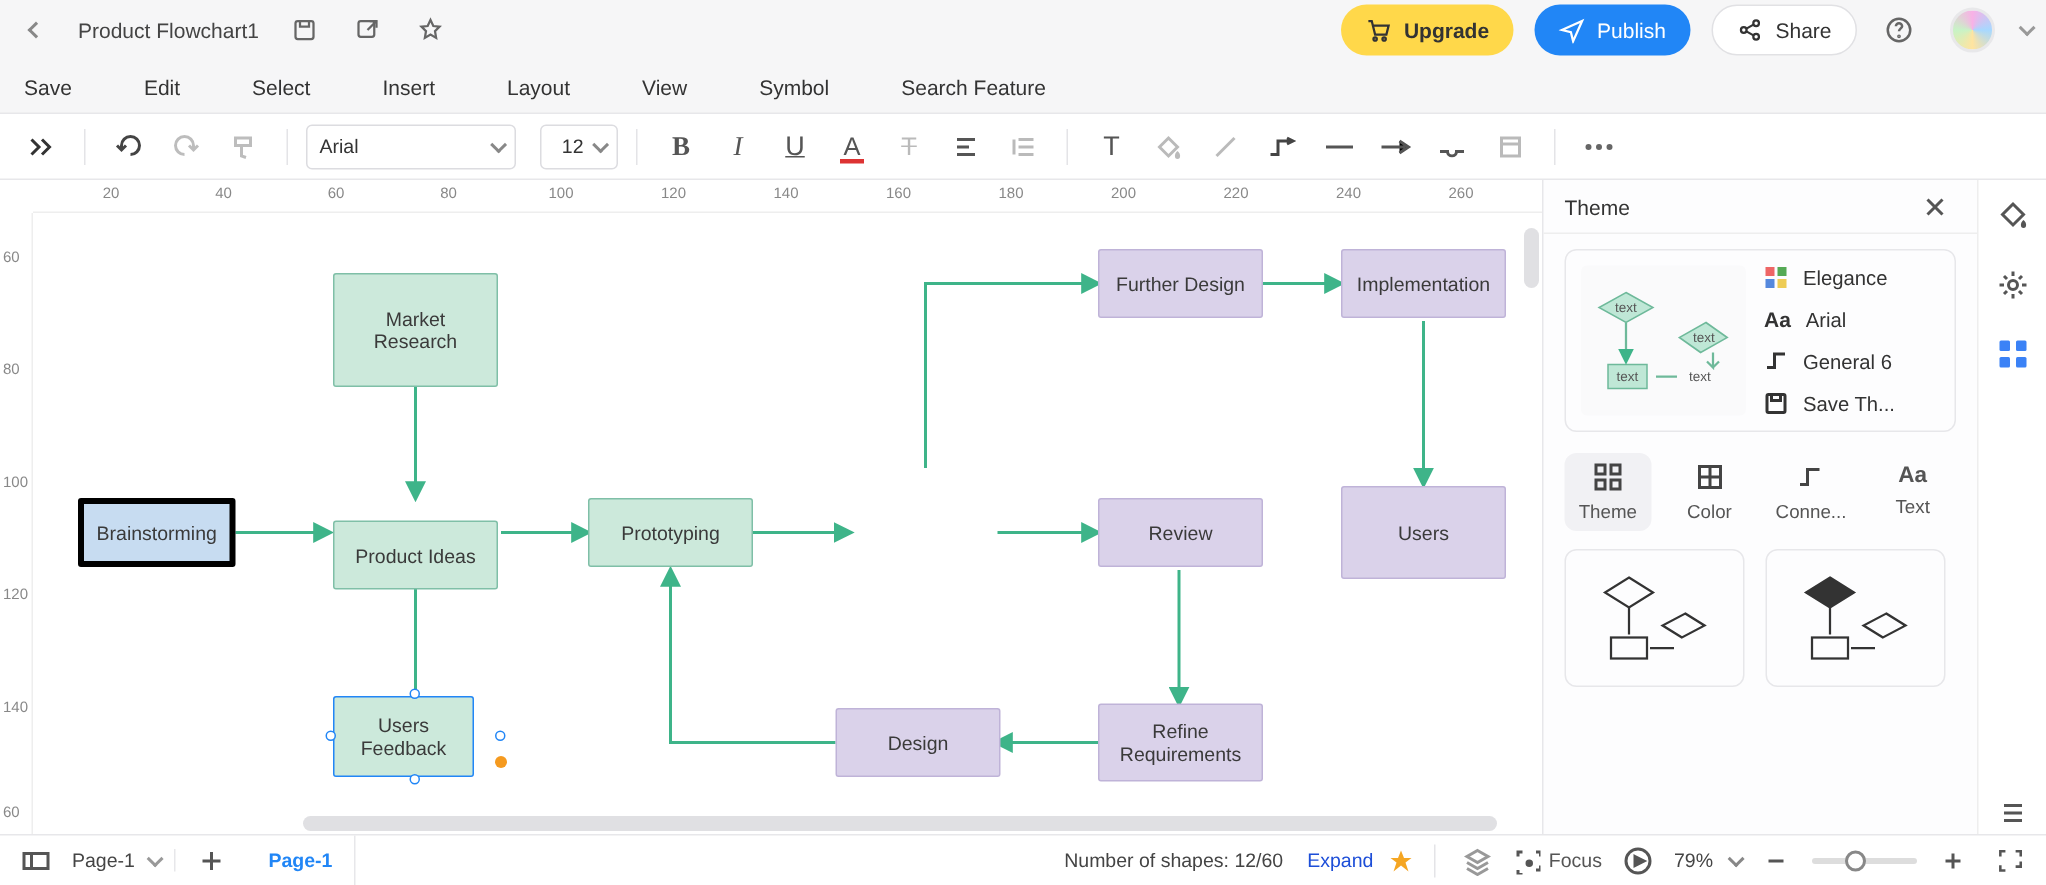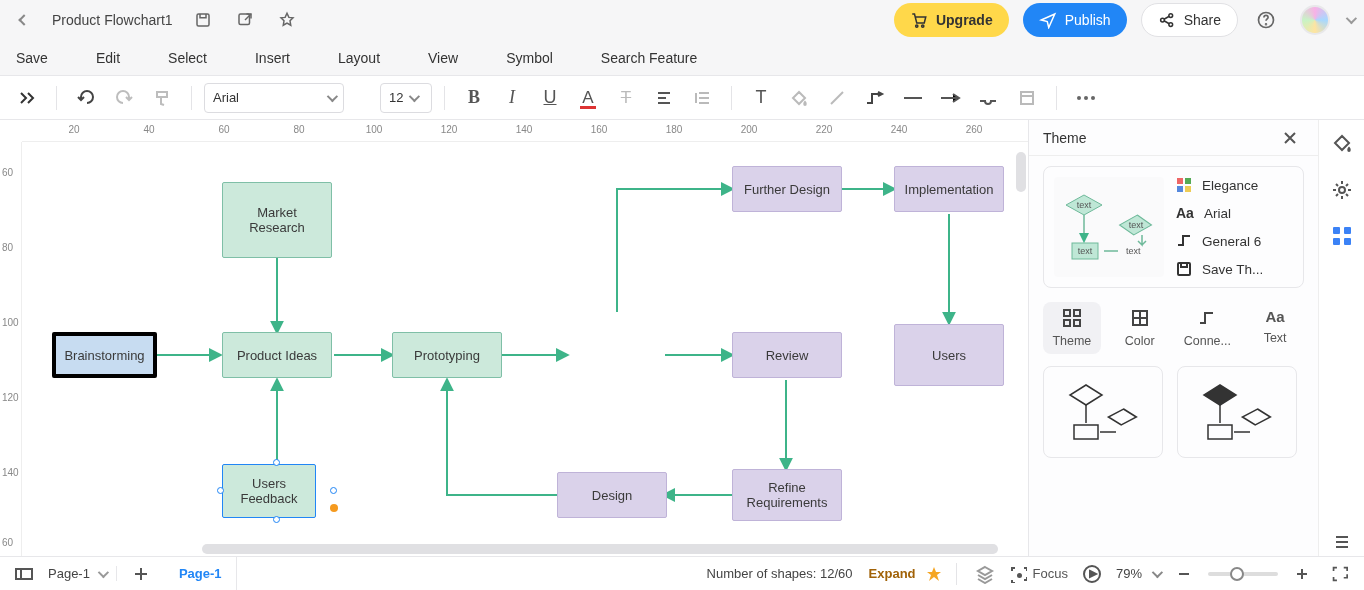--- a/index.html
+++ b/index.html
@@ -13,21 +13,21 @@
   .pill.publish { background: #2186f6; color: #fff; }
   .pill.share { background: #fff; color: #333; border: 1px solid #e1e1e4; }
   .avatar { width: 30px; height: 30px; border-radius: 50%; background: conic-gradient(#f8b1e6,#a7d8ff,#ffe4a0,#c8f3c6,#f8b1e6); border: 2px solid #e8e8ea; margin-left: 6px; }
   .menubar { height: 36px; background: #f6f6f7; display: flex; align-items: center; padding: 0 16px; gap: 48px; font-size: 14px; color: #333; border-bottom: 1px solid #e7e7ea; }
   .menubar .item { cursor: pointer; }
   .toolbar { height: 44px; display: flex; align-items: center; padding: 0 10px; gap: 4px; border-bottom: 1px solid #e7e7ea; }
   .toolbar .sep { width: 1px; height: 24px; background: #e4e4e7; margin: 0 8px; }
   .tbtn { width: 34px; height: 34px; display:inline-flex; align-items:center; justify-content:center; color:#555; cursor:pointer; border-radius:4px; }
   .select { display:inline-flex; align-items:center; border:1px solid #dcdce0; border-radius:4px; height:30px; padding:0 8px; font-size:13px; color:#333; gap:6px; cursor:pointer;}
   .select.font{width:140px;justify-content:space-between;}
-  .select.size{width:52px;justify-content:flex-start;margin-left:20px;}
+  .select.size{width:52px;justify-content:flex-end;}
   .main { display:flex; position:absolute; top:120px; bottom:34px; left:0; right:0;}
   .canvas-wrap { flex:1; position:relative; overflow:hidden; }
   .hruler { position:absolute; top:0; left:22px; right:0; height:22px; background:#fff; border-bottom:1px solid #eee; }
   .vruler { position:absolute; top:22px; left:0; width:22px; bottom:0; background:#fff; border-right:1px solid #eee; }
   .tick-h { position:absolute; top:4px; font-size:10px; color:#888; transform:translateX(-50%);}
   .tick-v { position:absolute; left:2px; font-size:10px; color:#888; transform:translateY(-50%);}
   .canvas { position:absolute; top:22px; left:22px; right:0; bottom:0; background:#fff; }
   .node { position:absolute; display:flex; align-items:center; justify-content:center; text-align:center; font-size:13px; color:#3a3a3a; padding:6px;}
   .node.rect { border:1px solid #7fbfa7; background:#cce9db; border-radius:2px;}
   .node.blue { border:4px solid #000000; background:#c7dcf1;}
@@ -47,21 +47,21 @@
   .prop-row{ display:flex; align-items:center; gap:10px;}
   .tabrow{ display:flex; gap:10px; margin-bottom:12px;}
   .tab{ flex:1; display:flex; flex-direction:column; align-items:center; gap:6px; padding:6px 2px; border-radius:8px; font-size:12.5px; color:#555; cursor:pointer;}
   .tab.active{ background:#f1f1f4;}
   .style-card{ display:inline-flex; width:120px; height:92px; border:1px solid #e7e7ea; border-radius:8px; align-items:center; justify-content:center; }
   .side-rail{ width:46px; border-left:1px solid #eee; display:flex; flex-direction:column; align-items:center; gap:18px; padding-top:10px;}
   .statusbar{ position:absolute; left:0; right:0; bottom:0; height:34px; border-top:1px solid #e7e7ea; display:flex; align-items:center; font-size:13px; color:#444; padding:0 10px; gap:10px; background:#fff;}
   .statusbar .page-sel{ display:flex; align-items:center; gap:8px; border-right:1px solid #e7e7ea; padding-right:10px;}
   .statusbar .page-tab{ color:#2186f6; font-weight:600; padding:0 14px; border-right:1px solid #e7e7ea; height:100%; display:flex; align-items:center;}
   .statusbar .flex{flex:1;}
-  .expand{ color:#a16207; font-weight:700; margin-left:6px;}
+  .expand{ color:#1d4ed8; font-weight:400; margin-left:6px;}
   .chev{display:inline-block;border:solid currentColor;border-width:0 2px 2px 0;padding:3px;}
   .chev.down{transform:rotate(45deg) translateY(-2px);}
   .chev.left{transform:rotate(135deg);}
   svg{display:block;}
 </style>
 </head>
 <body>
 
 <div class="topbar">
   <div class="icon-btn">
@@ -286,21 +286,21 @@
           <path d="M818 47 L872 47"></path>
           <path d="M764 238 L764 327"></path>
           <path d="M710 353 L642 353"></path>
           <path d="M535 353 L425 353 L425 238"></path>
           <path d="M927 72 L927 181"></path>
         </g>
       </svg>
 
       <div class="node rect" style="left:200px;top:40px;width:110px;height:76px">Market Research</div>
       <div class="node blue rect" style="left:30px;top:190px;width:105px;height:46px">Brainstorming</div>
-      <div class="node rect" style="left:200px;top:190px;width:110px;height:46px">Product Ideas</div>
+      <div class="node rect" style="left:200px;top:205px;width:110px;height:46px">Product Ideas</div>
       <div class="node rect" style="left:370px;top:190px;width:110px;height:46px">Prototyping</div>
       <div class="node purple rect" style="left:710px;top:24px;width:110px;height:46px">Further Design</div>
       <div class="node purple rect" style="left:710px;top:190px;width:110px;height:46px">Review</div>
       <div class="node purple rect" style="left:535px;top:330px;width:110px;height:46px">Design</div>
       <div class="node purple rect" style="left:710px;top:327px;width:110px;height:52px">Refine Requirements</div>
       <div class="node purple rect" style="left:872px;top:24px;width:110px;height:46px">Implementation</div>
       <div class="node purple rect" style="left:872px;top:182px;width:110px;height:62px">Users</div>
 
       <div class="node rect selected" style="left:200px;top:322px;width:94px;height:54px">Users Feedback</div>
       <div class="handle" style="left:251px;top:317px"></div>

